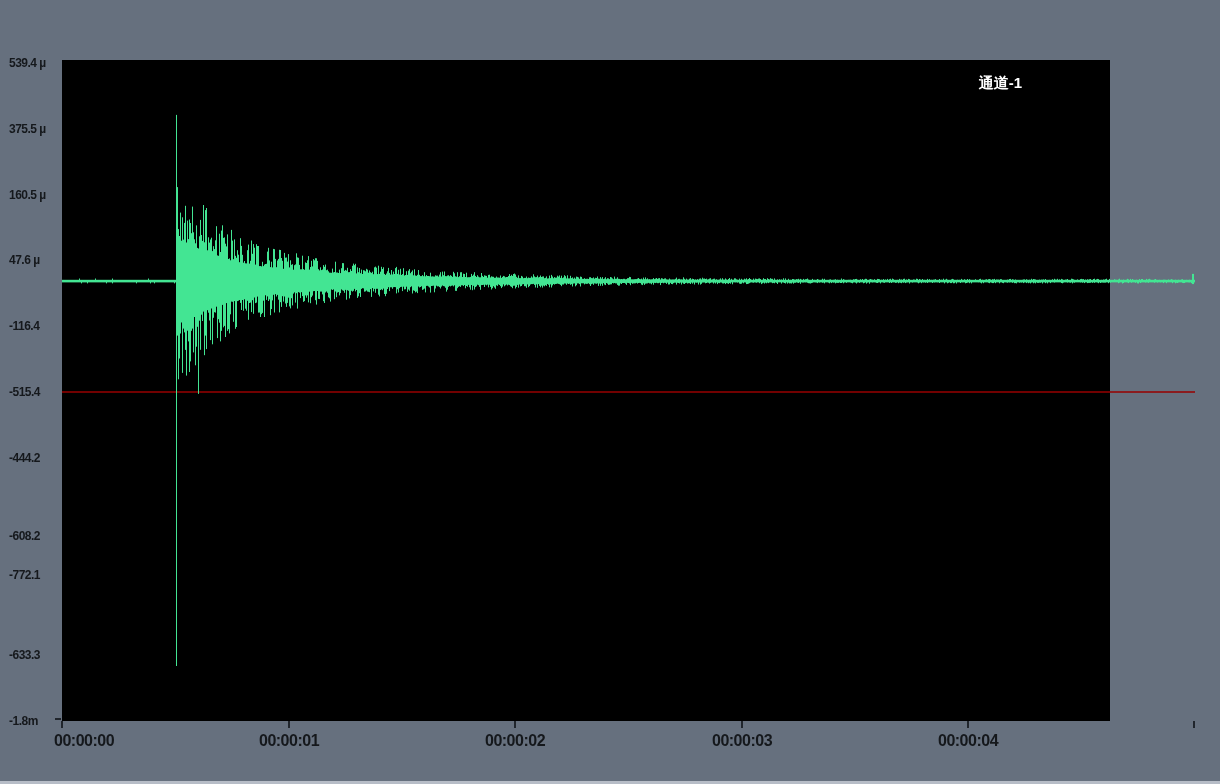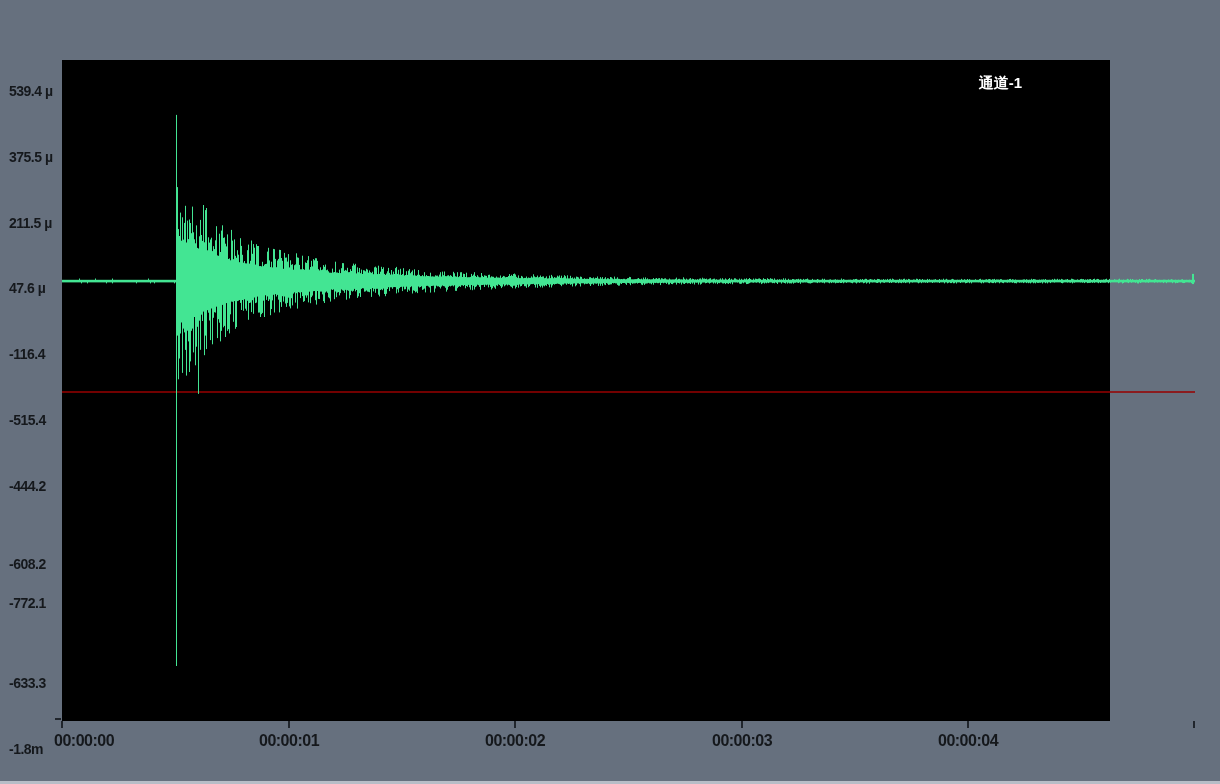--- a/index.html
+++ b/index.html
@@ -6,22 +6,22 @@
   .screen{
     position:relative;
     width:1220px;height:784px;
     background:#66707E;
     overflow:hidden;
     font-family:"Liberation Sans","DejaVu Sans",sans-serif;
   }
   .ylabels{position:absolute;left:0;top:0;z-index:1;}
   .ylabel{
     position:absolute;left:9px;height:16px;line-height:16px;
-    font-size:14px;font-weight:bold;color:#15181C;
-    white-space:nowrap;letter-spacing:-0.5px;margin-top:28px;
+    font-size:12px;font-weight:bold;color:#15181C;
+    white-space:nowrap;letter-spacing:-0.5px;
   }
   .plot-area{
     position:absolute;left:62px;top:60px;width:1048px;height:661px;
     background:#000000;z-index:2;
   }
   .plot-area svg{display:block;}
   .channel-label{
     position:absolute;top:14px;right:88px;
     font-size:15px;font-weight:bold;color:#FFFFFF;
     white-space:nowrap;
@@ -41,21 +41,21 @@
   }
 </style>
 </head>
 <body>
 
 <div class="screen">
 
   <div class="ylabels">
     <span class="ylabel" style="top:55px">539.4 µ</span>
     <span class="ylabel" style="top:121px">375.5 µ</span>
-    <span class="ylabel" style="top:187px">211.5 µ</span>
+    <span class="ylabel" style="top:187px">160.5 µ</span>
     <span class="ylabel" style="top:252px">47.6 µ</span>
     <span class="ylabel" style="top:318px">-116.4</span>
     <span class="ylabel" style="top:384px">-515.4</span>
     <span class="ylabel" style="top:450px">-444.2</span>
     <span class="ylabel" style="top:528px">-608.2</span>
     <span class="ylabel" style="top:567px">-772.1</span>
     <span class="ylabel" style="top:647px">-633.3</span>
     <span class="ylabel" style="top:713px">-1.8m</span>
   </div>
 

